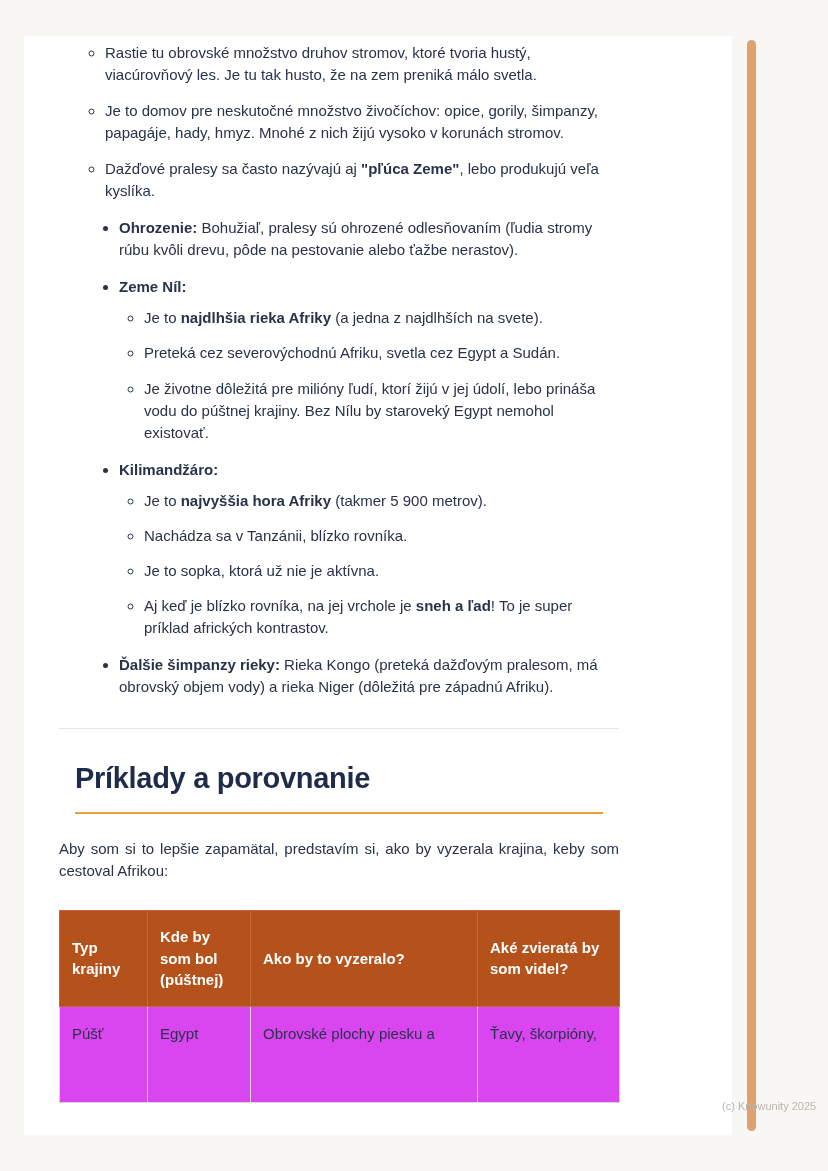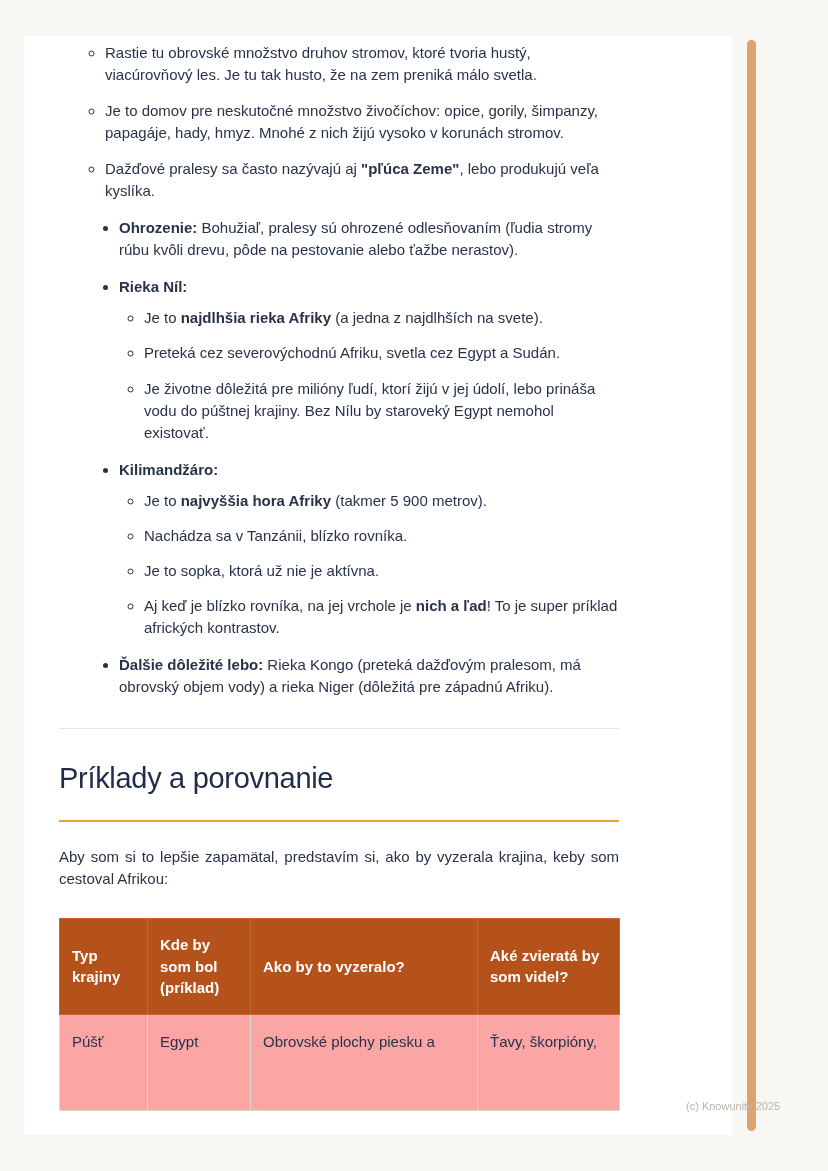--- a/index.html
+++ b/index.html
@@ -44,24 +44,24 @@
     margin: 27px 0 18px;
   }
   hr.divider {
     border: none;
     border-top: 1px solid #e9e4dd;
     margin: 30px 0 0;
   }
   h2.big {
     color: #1e2b49;
     font-size: 29px;
-    font-weight: 400;
+    font-weight: 700;
     letter-spacing: -0.3px;
-    margin: 28px 0 0;
-    padding-bottom: 20px;
+    margin: 28px 16px 0;
+    padding-bottom: 12px;
     border-bottom: 2px solid #e9a03a;
   }
   p.intro {
     margin: 24px 0 28px;
     text-align: justify;
   }
 
   table.compare {
     width: 560px;
     border-collapse: collapse;
@@ -73,39 +73,39 @@
     background: #b5521b;
     color: #ffffff;
     font-weight: 700;
     text-align: left;
     vertical-align: middle;
     padding: 15px 12px;
     border: 1px solid #c46839;
     line-height: 1.45;
   }
   table.compare td {
-    background: #fca5a5;
+    background: #d946ef;
     border: 1px solid #dcd6ce;
     padding: 16px 12px;
     vertical-align: top;
     height: 96px;
     line-height: 1.45;
   }
 
   .scroll-strip {
     position: absolute;
     left: 747px; top: 40px;
     width: 9px; height: 1091px;
     background: #dfa26e;
     border-radius: 5px;
     z-index: 2;
   }
   .watermark {
     position: absolute;
-    left: 686px; top: 1100px;
+    left: 722px; top: 1100px;
     font-size: 11px;
     color: #b9b5ae;
     z-index: 3;
     white-space: nowrap;
   }
 </style>
 </head>
 <body>
 
 <div class="page">
@@ -125,21 +125,21 @@
 
     <ul class="outer">
       <li>
         <strong>Ohrozenie:</strong><span> Bohužiaľ, pralesy sú ohrozené odlesňovaním (ľudia stromy rúbu kvôli drevu, pôde na pestovanie alebo ťažbe nerastov).</span>
       </li>
     </ul>
 
 
     <ul class="outer">
       <li>
-        <strong>Rieka Níl:</strong>
+        <strong>Zeme Níl:</strong>
         <ul class="inner">
           <li>
             <span>Je to </span><strong>najdlhšia rieka Afriky</strong><span> (a jedna z najdlhších na svete).</span>
           </li>
           <li>
             <span>Preteká cez severovýchodnú Afriku, svetla cez Egypt a Sudán.</span>
           </li>
           <li>
             <span>Je životne dôležitá pre milióny ľudí, ktorí žijú v jej údolí, lebo prináša vodu do púštnej krajiny. Bez Nílu by staroveký Egypt nemohol existovať.</span>
           </li>
@@ -151,46 +151,46 @@
           <li>
             <span>Je to </span><strong>najvyššia hora Afriky</strong><span> (takmer 5 900 metrov).</span>
           </li>
           <li>
             <span>Nachádza sa v Tanzánii, blízko rovníka.</span>
           </li>
           <li>
             <span>Je to sopka, ktorá už nie je aktívna.</span>
           </li>
           <li>
-            <span>Aj keď je blízko rovníka, na jej vrchole je </span><strong>nich a ľad</strong><span>! To je super príklad afrických kontrastov.</span>
+            <span>Aj keď je blízko rovníka, na jej vrchole je </span><strong>sneh a ľad</strong><span>! To je super príklad afrických kontrastov.</span>
           </li>
         </ul>
       </li>
       <li>
-        <strong>Ďalšie dôležité lebo:</strong><span> Rieka Kongo (preteká dažďovým pralesom, má obrovský objem vody) a rieka Niger (dôležitá pre západnú Afriku).</span>
+        <strong>Ďalšie šimpanzy rieky:</strong><span> Rieka Kongo (preteká dažďovým pralesom, má obrovský objem vody) a rieka Niger (dôležitá pre západnú Afriku).</span>
       </li>
     </ul>
 
     <hr class="divider">
 
     <h2 class="big">Príklady a porovnanie</h2>
 
     <p class="intro">Aby som si to lepšie zapamätal, predstavím si, ako by vyzerala krajina, keby som cestoval Afrikou:</p>
 
     <table class="compare">
       <colgroup>
         <col style="width:88px">
         <col style="width:103px">
         <col style="width:227px">
         <col style="width:142px">
       </colgroup>
       <thead>
         <tr>
           <th>Typ krajiny</th>
-          <th>Kde by som bol (príklad)</th>
+          <th>Kde by som bol (púštnej)</th>
           <th>Ako by to vyzeralo?</th>
           <th>Aké zvieratá by som videl?</th>
         </tr>
       </thead>
       <tbody>
         <tr>
           <td>Púšť</td>
           <td>Egypt</td>
           <td>Obrovské plochy piesku a</td>
           <td>Ťavy, škorpióny,</td>

